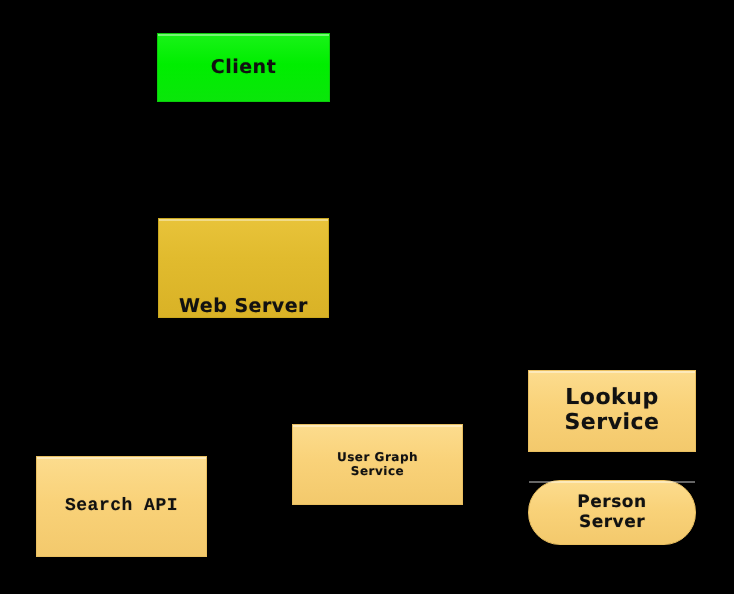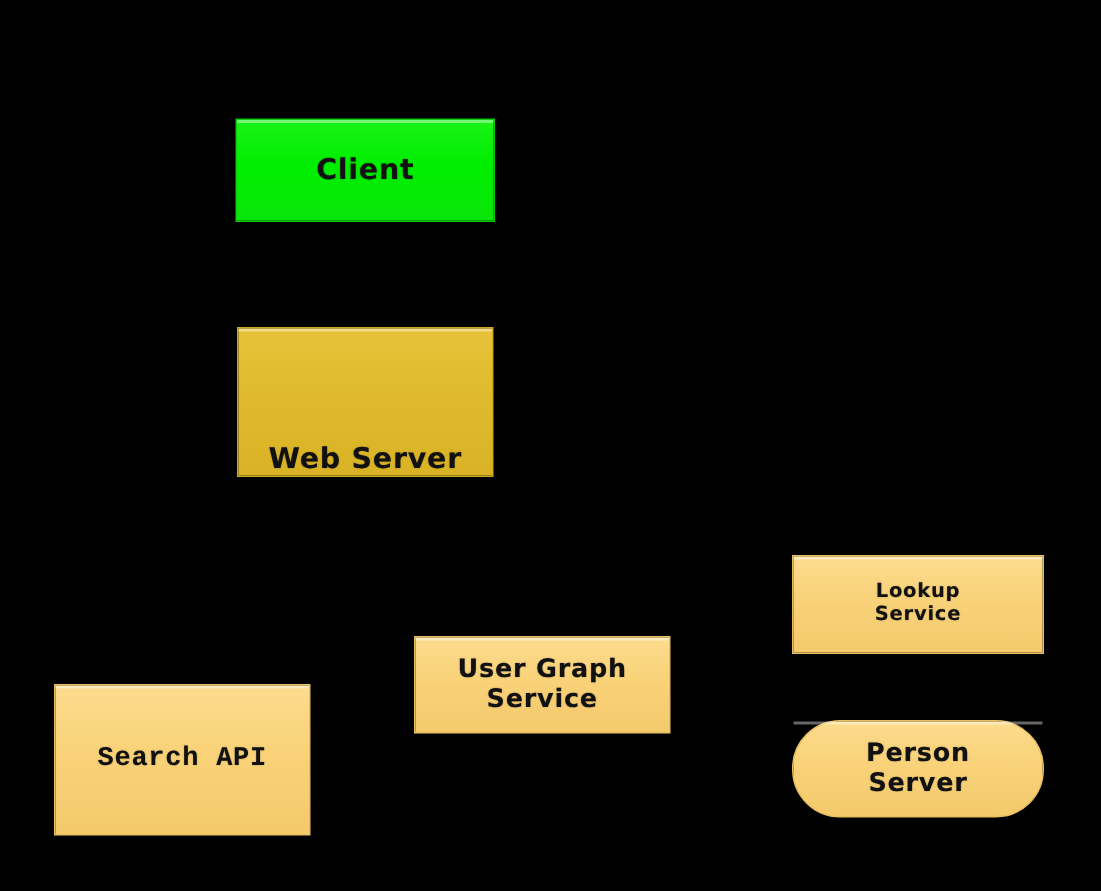--- a/index.html
+++ b/index.html
@@ -39,21 +39,20 @@
   .node .label {
     display: block;
     white-space: pre-line;
     padding: 0 6px;
     text-shadow: 0 0 1px rgba(0,0,0,0.35);
   }
   
   .node.client {
     background: linear-gradient(180deg, #19f318 0%, #00ee00 45%, #0ae60a 100%);
     border-color: #0bcc0b;
-    margin-top: 46px;
   }
   
   .node.gold-dark {
     background: linear-gradient(180deg, #e8c33a 0%, #e1bb2e 40%, #d9b226 100%);
     border-color: #cba81f;
   }
   
   .node.gold-light {
     background: linear-gradient(180deg, #fcdc8e 0%, #f9d279 45%, #f3c96c 100%);
     border-color: #e9bf60;
@@ -75,26 +74,26 @@
 <div id="canvas">
 
   <div class="node client" style="left:157px; top:33px; width:173px; height:69px; font-size:19px;">
     <span class="label">Client</span>
   </div>
 
   <div class="node gold-dark" style="left:158px; top:218px; width:171px; height:100px; font-size:19px;align-items:flex-end;">
     <span class="label">Web Server</span>
   </div>
 
-  <div class="node gold-light" style="left:528px; top:370px; width:168px; height:66px; font-size:13px;">
+  <div class="node gold-light" style="left:528px; top:370px; width:168px; height:82px; font-size:22px;">
     <span class="label">Lookup
 Service</span>
   </div>
 
-  <div class="node gold-light" style="left:276px; top:424px; width:171px; height:65px; font-size:17px;">
+  <div class="node gold-light" style="left:292px; top:424px; width:171px; height:81px; font-size:12px;">
     <span class="label">User Graph
 Service</span>
   </div>
 
   <div class="node gold-light" style="left:528px; top:480px; width:168px; height:65px; font-size:17px;border-radius:32px;">
     <span class="label">Person
 Server</span>
   </div>
 
   <div class="node gold-light" style="left:36px; top:456px; width:171px; height:101px; font-size:18px;font-family:Liberation Mono, monospace;">

